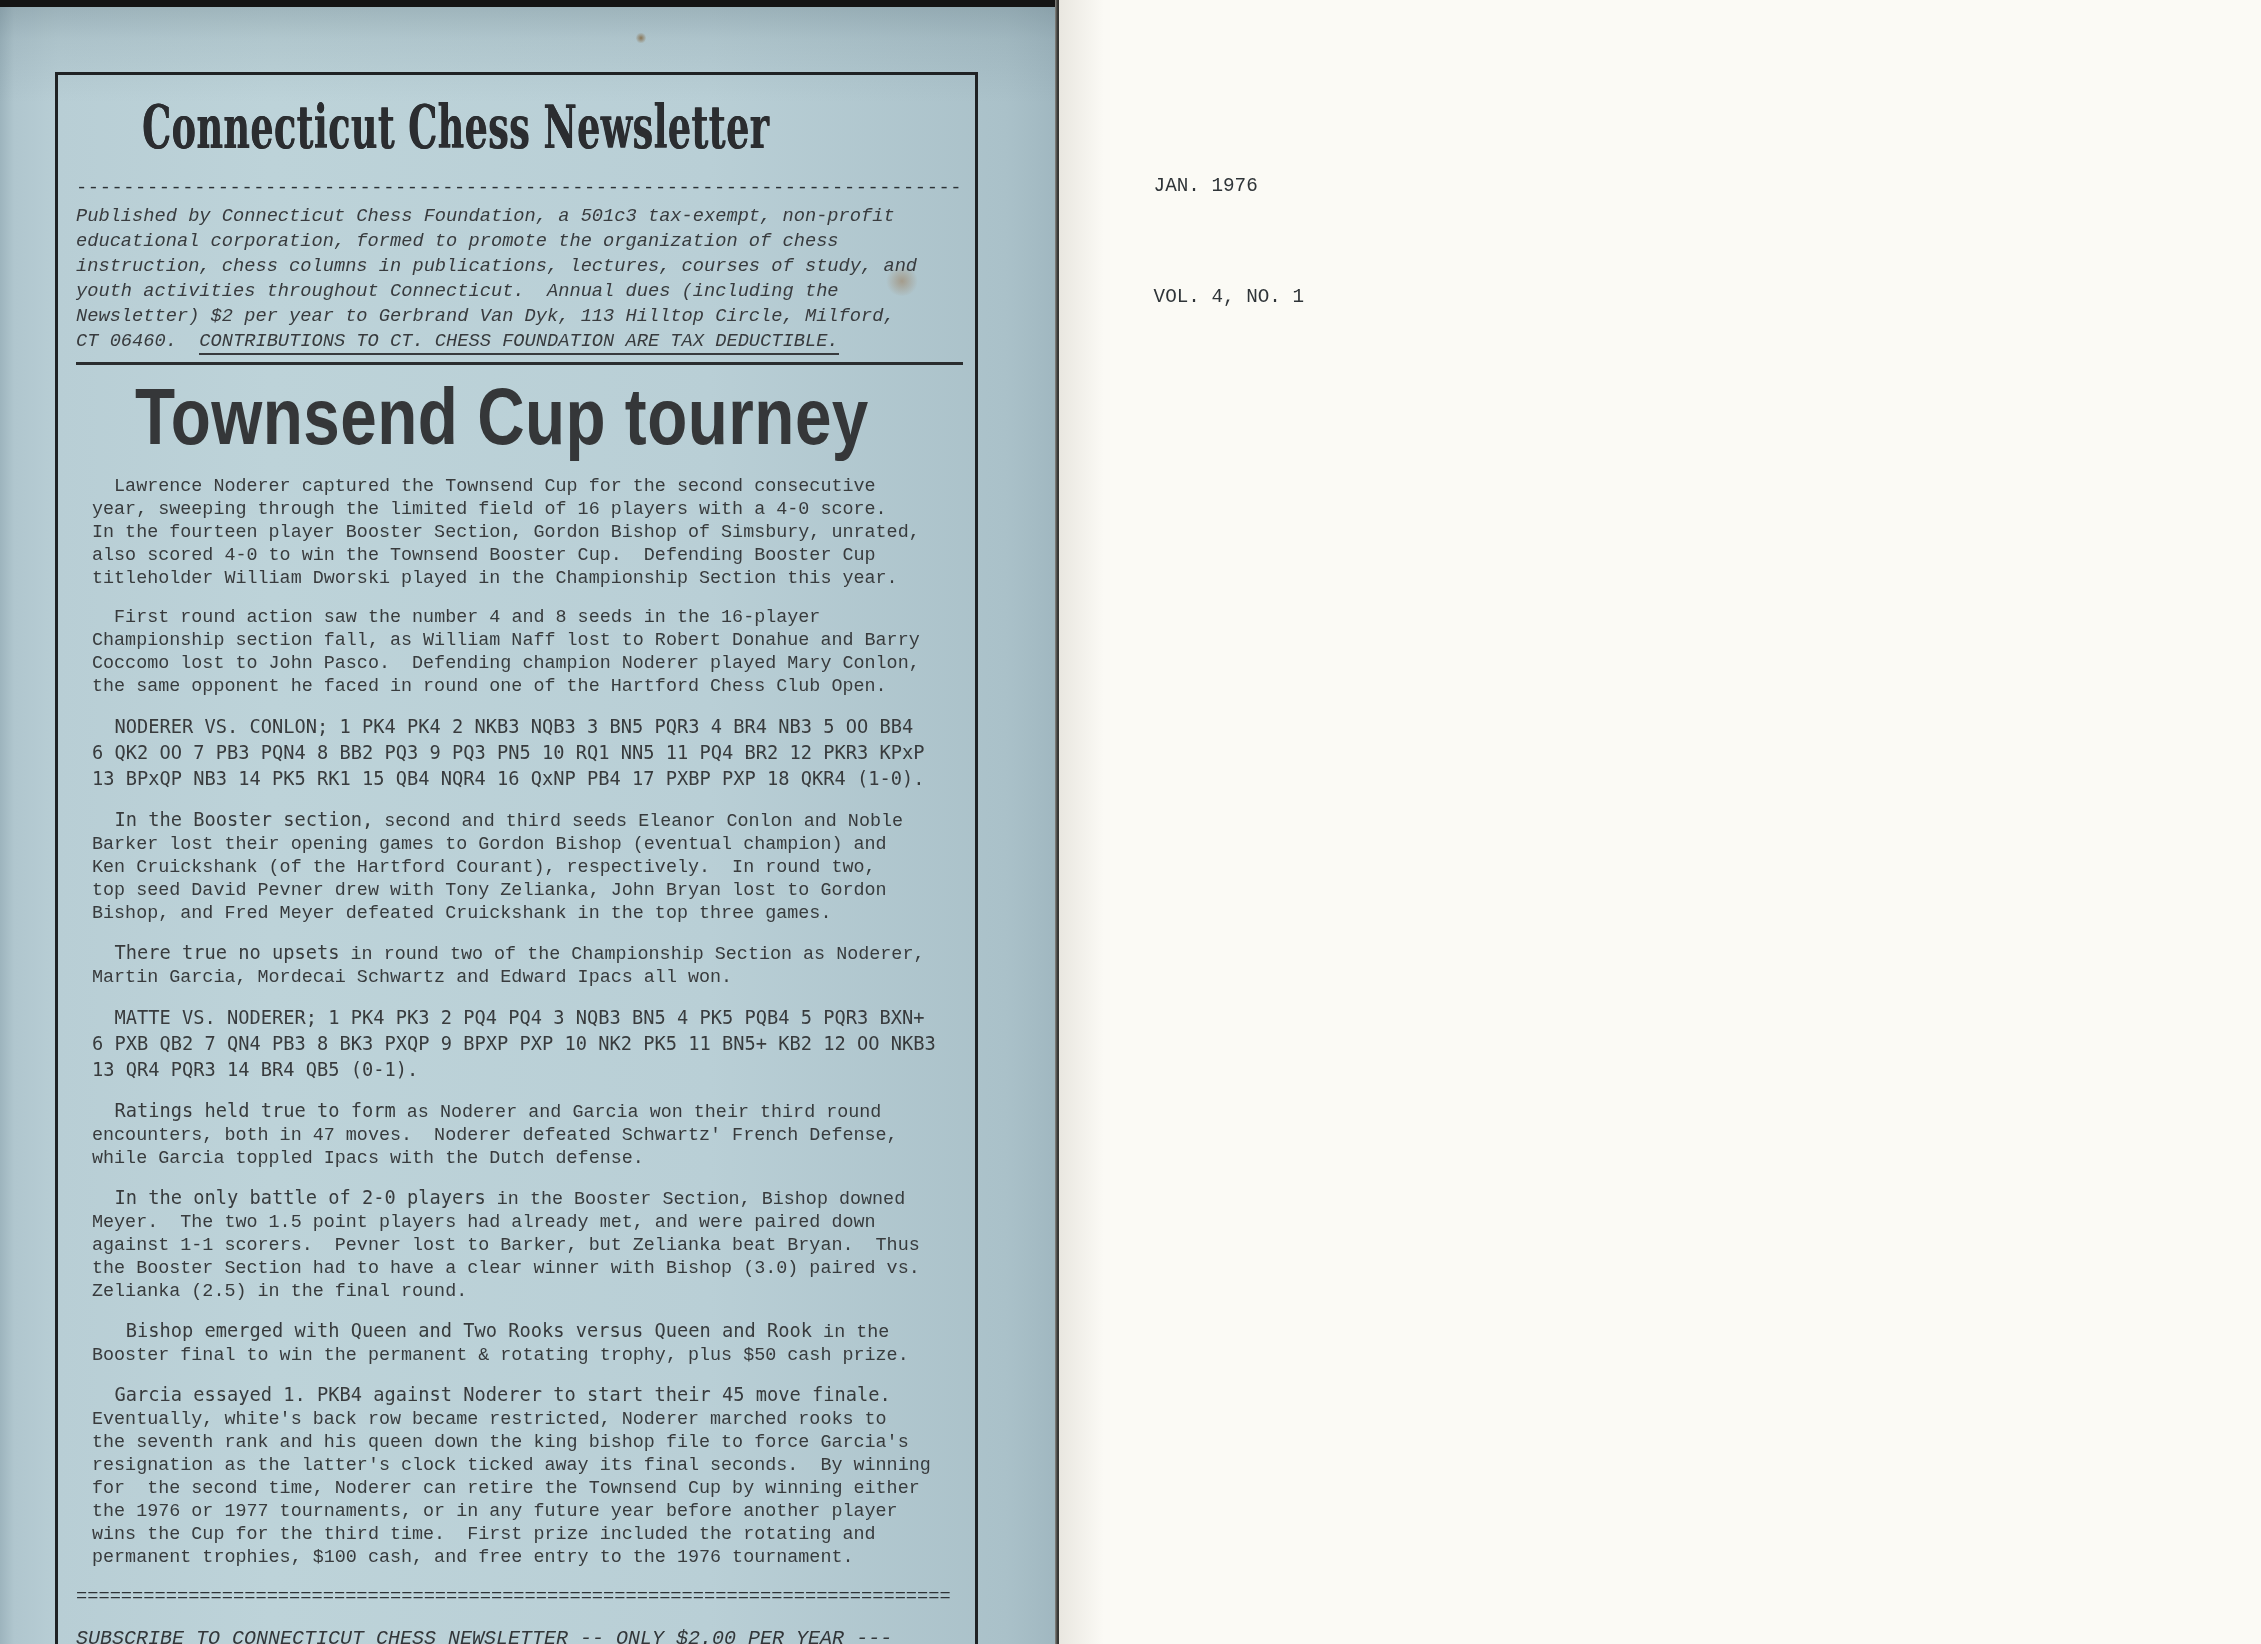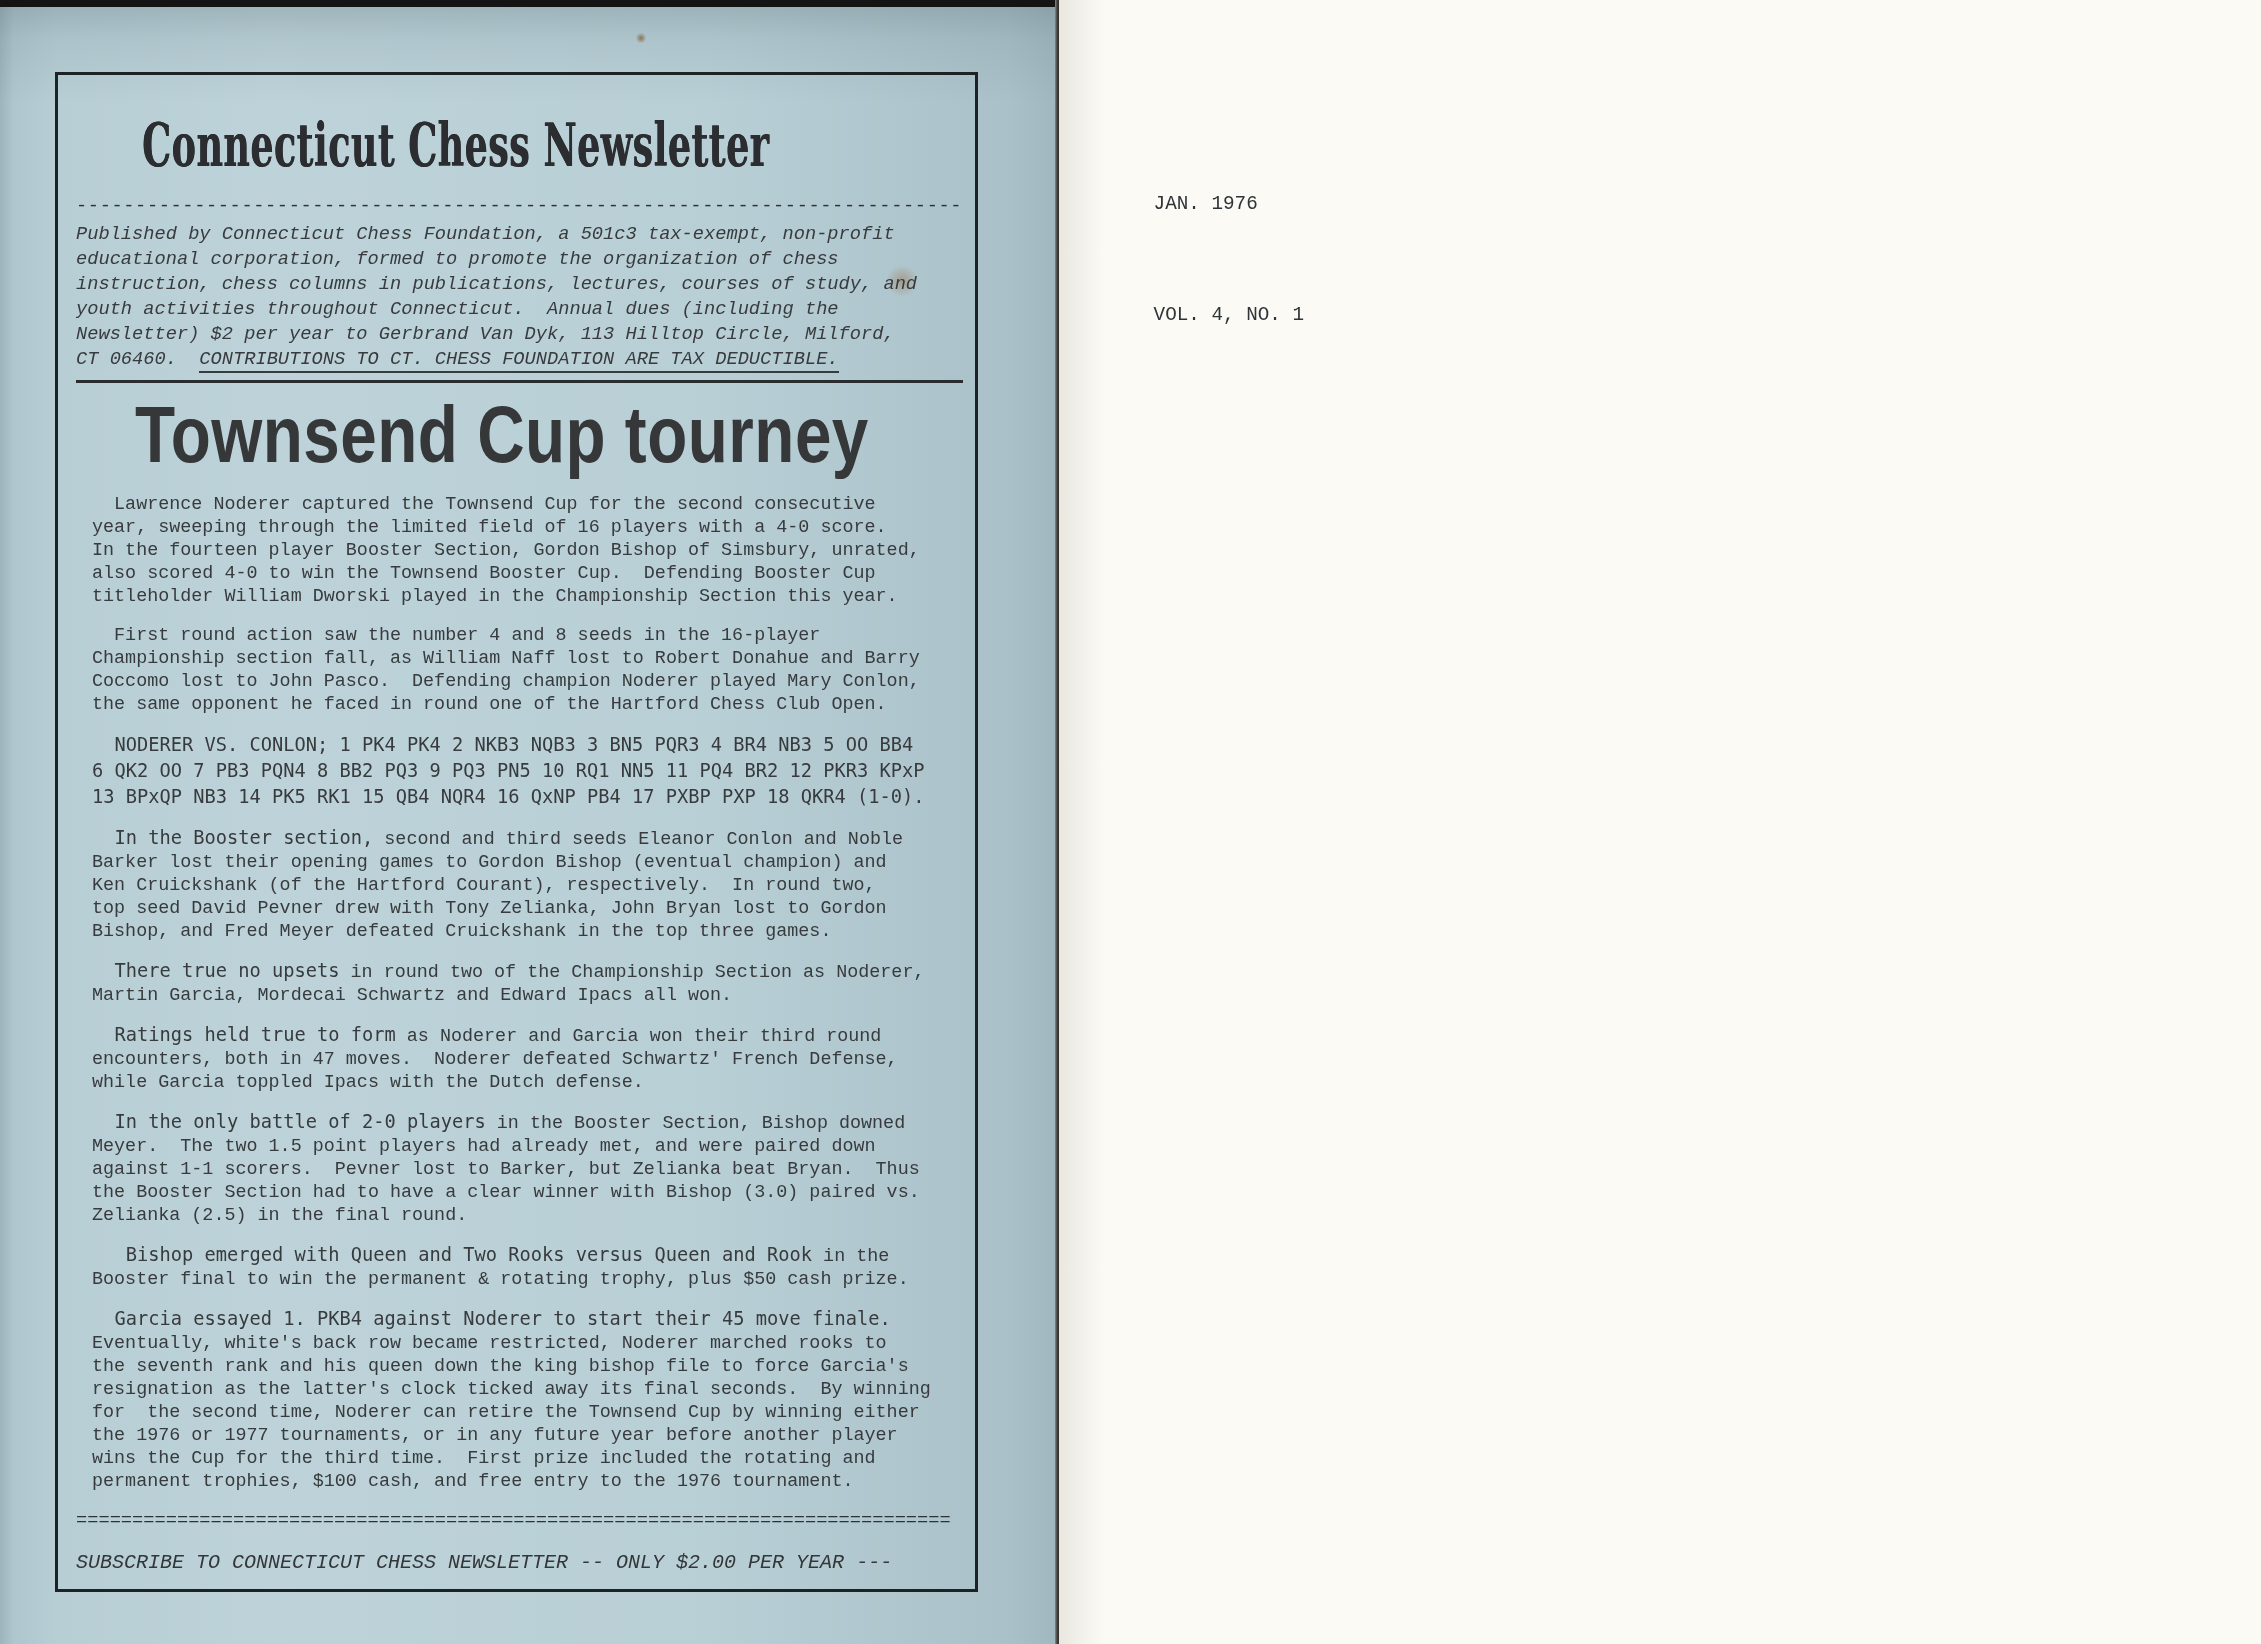--- a/index.html
+++ b/index.html
@@ -47,21 +47,21 @@
 
   
   .frame {
     position: absolute; left: 55px; top: 72px;
     width: 923px;
     box-sizing: border-box;
     border: 3.9px solid #1f2224;
     padding: 11.6px 11.6px 13px 18px;
   }
 
-  .masthead-row { display: flex; align-items: flex-start; margin-top: 20px; height: 81px; }
+  .masthead-row { display: flex; align-items: flex-start; margin-top: 2px; height: 81px; }
   .masthead-title {
     font-family: "DejaVu Serif", serif;
     font-weight: bold;
     font-size: 59px;
     line-height: 77px;
     color: #2b2d30;
     white-space: nowrap;
     transform: scaleX(0.62);
     transform-origin: left center;
     margin-left: 66px;
@@ -171,20 +171,23 @@
       <p class="gothic gap-lg">  NODERER VS. CONLON; 1 PK4 PK4 2 NKB3 NQB3 3 BN5 PQR3 4 BR4 NB3 5 OO BB4
 6 QK2 OO 7 PB3 PQN4 8 BB2 PQ3 9 PQ3 PN5 10 RQ1 NN5 11 PQ4 BR2 12 PKR3 KPxP
 13 BPxQP NB3 14 PK5 RK1 15 QB4 NQR4 16 QxNP PB4 17 PXBP PXP 18 QKR4 (1-0).</p>
       <p class="mono gap-lg"><span class="gothic">  In the Booster section,</span><span> second and third seeds Eleanor Conlon and Noble
 Barker lost their opening games to Gordon Bishop (eventual champion) and
 Ken Cruickshank (of the Hartford Courant), respectively.  In round two,
 top seed David Pevner drew with Tony Zelianka, John Bryan lost to Gordon
 Bishop, and Fred Meyer defeated Cruickshank in the top three games.</span></p>
       <p class="mono"><span class="gothic">  There true no upsets</span><span> in round two of the Championship Section as Noderer,
 Martin Garcia, Mordecai Schwartz and Edward Ipacs all won.</span></p>
+      <p class="gothic gap-lg">  MATTE VS. NODERER; 1 PK4 PK3 2 PQ4 PQ4 3 NQB3 BN5 4 PK5 PQB4 5 PQR3 BXN+
+6 PXB QB2 7 QN4 PB3 8 BK3 PXQP 9 BPXP PXP 10 NK2 PK5 11 BN5+ KB2 12 OO NKB3
+13 QR4 PQR3 14 BR4 QB5 (0-1).</p>
       <p class="mono gap-sm"><span class="gothic">  Ratings held true to form</span><span> as Noderer and Garcia won their third round
 encounters, both in 47 moves.  Noderer defeated Schwartz' French Defense,
 while Garcia toppled Ipacs with the Dutch defense.</span></p>
       <p class="mono"><span class="gothic">  In the only battle of 2-0 players</span><span> in the Booster Section, Bishop downed
 Meyer.  The two 1.5 point players had already met, and were paired down
 against 1-1 scorers.  Pevner lost to Barker, but Zelianka beat Bryan.  Thus
 the Booster Section had to have a clear winner with Bishop (3.0) paired vs.
 Zelianka (2.5) in the final round.</span></p>
       <p class="mono"><span class="gothic">   Bishop emerged with Queen and Two Rooks versus Queen and Rook</span><span> in the
 Booster final to win the permanent &amp; rotating trophy, plus $50 cash prize.</span></p>

